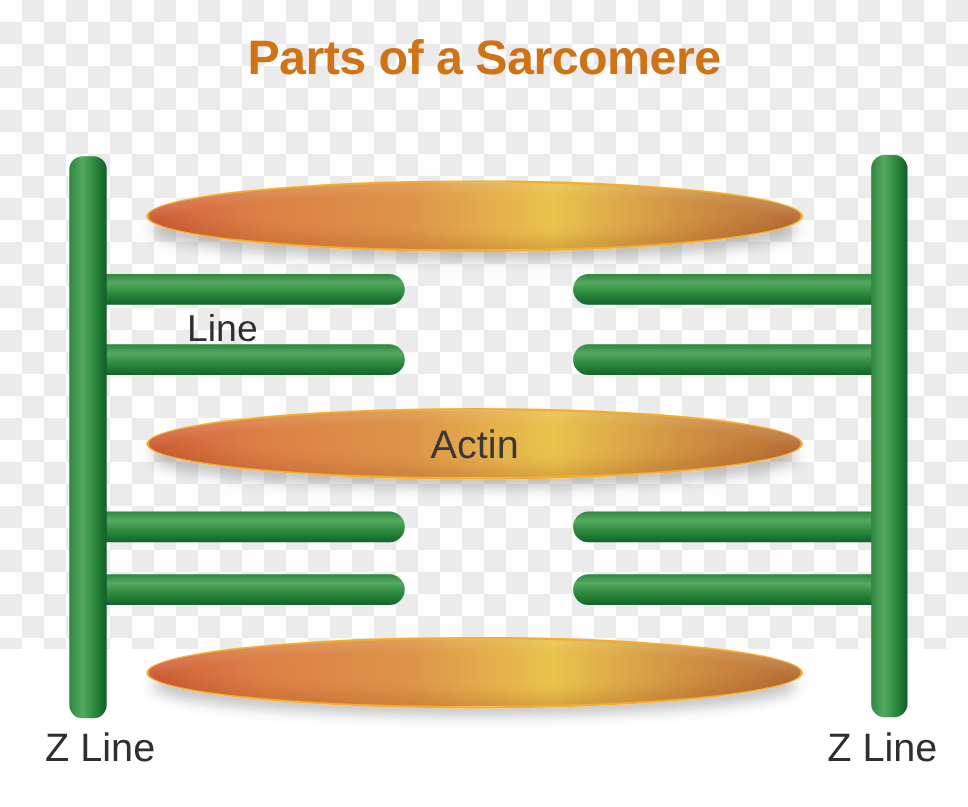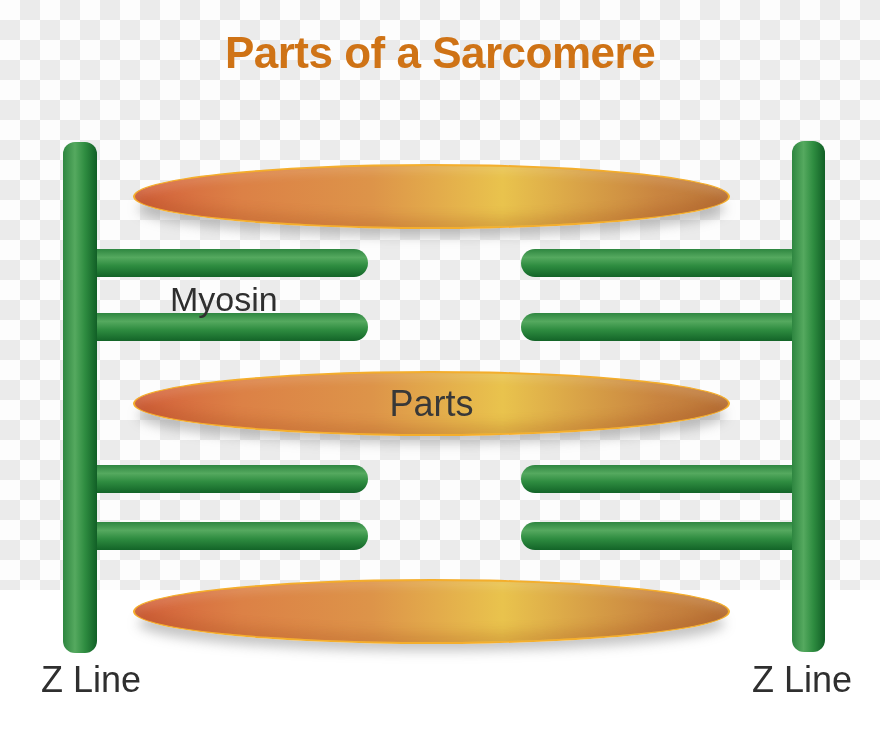--- a/index.html
+++ b/index.html
@@ -110,21 +110,21 @@
   <div class="actin right row1"></div>
   <div class="actin right row2"></div>
 
   <div class="actin left  row3"></div>
   <div class="actin left  row4"></div>
   <div class="actin right row3"></div>
   <div class="actin right row4"></div>
 
   <div class="myosin myosin-top"></div>
   <div class="myosin myosin-middle">
-    <span class="lbl myosin-label">Parts</span>
+    <span class="lbl myosin-label">Actin</span>
   </div>
   <div class="myosin myosin-bottom"></div>
 
-  <div class="lbl actin-label">Myosin</div>
+  <div class="lbl actin-label">Line</div>
   <div class="lbl zline-label-left">Z Line</div>
   <div class="lbl zline-label-right">Z Line</div>
 
 </div>
 
 </body></html>

